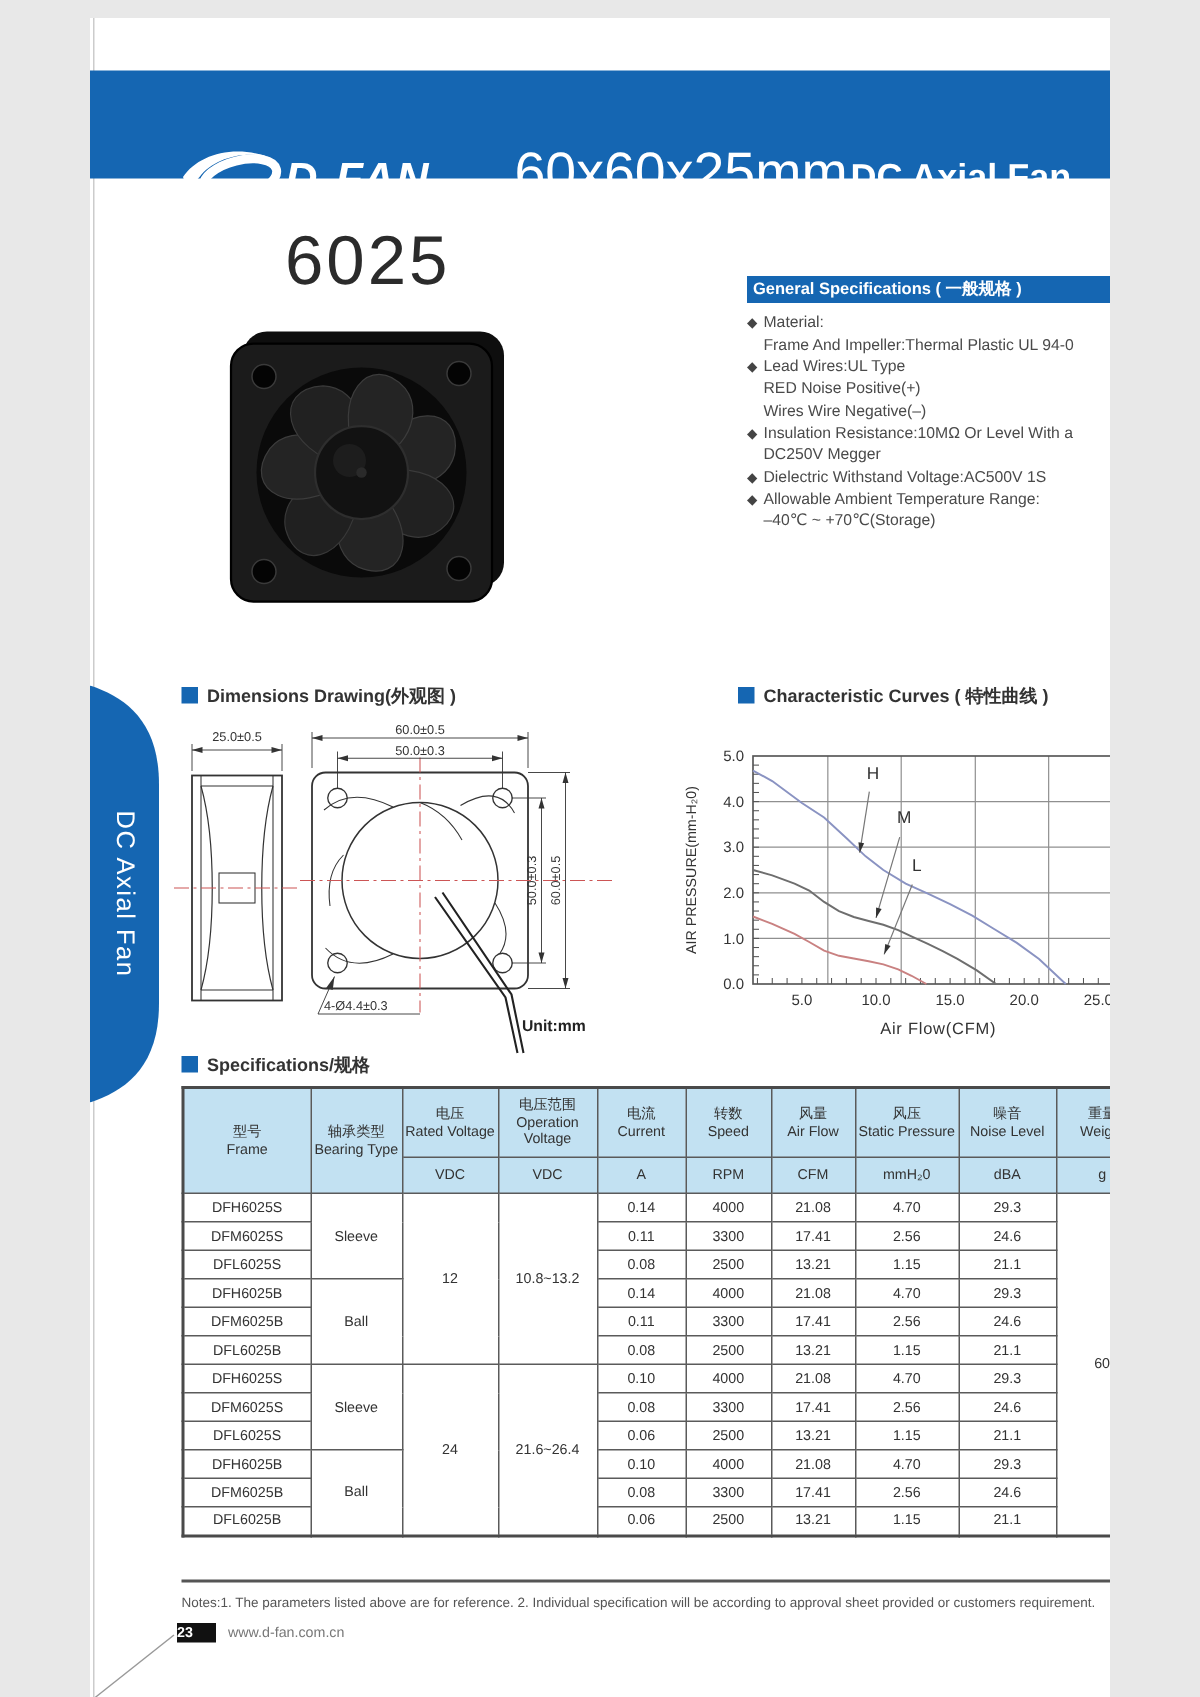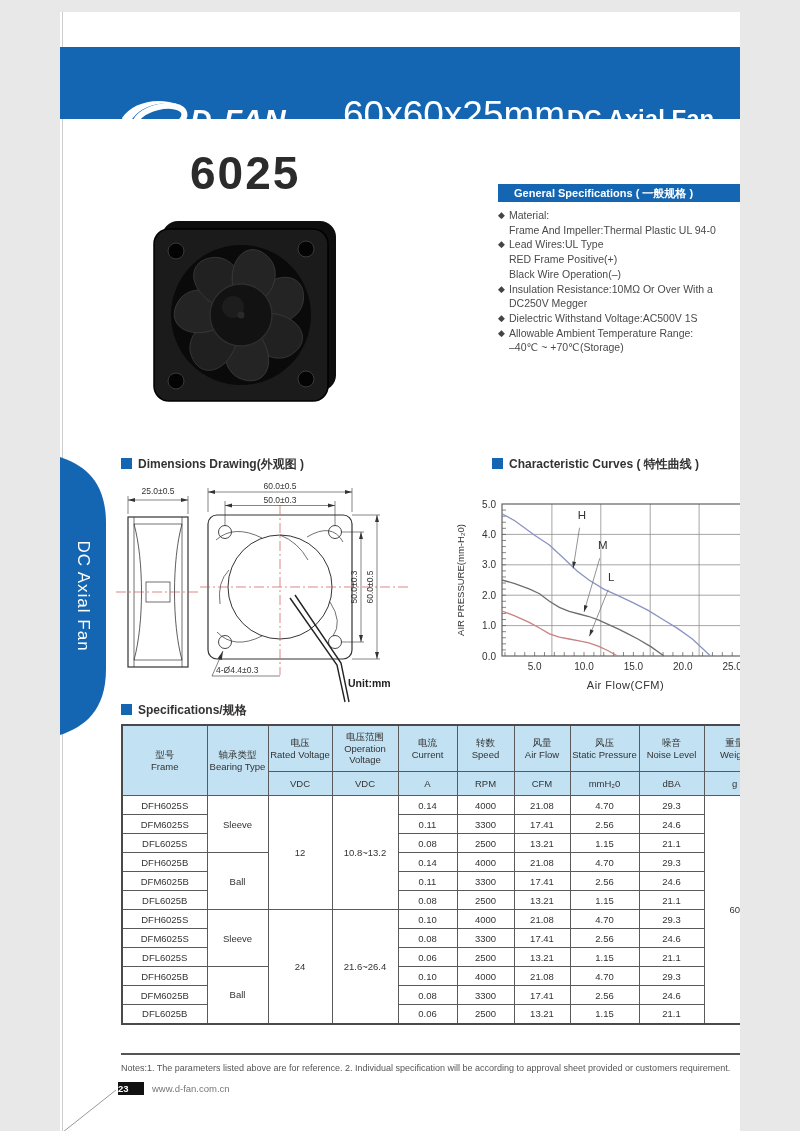--- a/index.html
+++ b/index.html
@@ -7,24 +7,24 @@
   #page{position:relative;width:680px;height:1131px;margin:12px auto;background:#ffffff;overflow:hidden;}
   .abs{position:absolute;}
   
   .pborder{position:absolute;background:#cccccc;}
   
   #topbar{position:absolute;left:0;top:35px;width:800px;height:72px;background:#1566b2;}
   #logo-text{position:absolute;left:130px;top:56px;color:#fff;font-size:30px;font-weight:bold;letter-spacing:1px;font-style:italic;}
   #hdr-title{position:absolute;left:283px;top:46px;color:#fff;font-size:37px;font-weight:400;line-height:44px;}
   #hdr-sub{position:absolute;left:507px;top:57px;color:#fff;font-size:24px;font-weight:700;line-height:30px;}
   
-  #model-title{position:absolute;left:130px;top:134px;font-size:46px;font-weight:700;color:#2b2b2b;letter-spacing:2px;}
+  #model-title{position:absolute;left:130px;top:134px;font-size:46px;font-weight:400;color:#2b2b2b;letter-spacing:2px;}
   
   #gs-bar{position:absolute;left:438px;top:172px;width:267px;height:18px;background:#1566b2;color:#fff;
-          font-size:11px;font-weight:bold;line-height:18px;padding-left:16px;box-sizing:border-box;white-space:nowrap;}
+          font-size:11px;font-weight:bold;line-height:18px;padding-left:4px;box-sizing:border-box;white-space:nowrap;}
   #gs-list{position:absolute;left:438px;top:196px;width:300px;font-size:10.5px;color:#4a4a4a;line-height:14.7px;}
   .gs-line{display:flex;white-space:nowrap;}
   .gs-b{display:inline-block;width:11px;font-size:9px;color:#444;flex:none;}
   
   #side-tab{position:absolute;left:0;top:445px;width:46px;height:278px;}
   #side-tab-label{position:absolute;width:278px;height:46px;left:-116px;top:561px;transform:rotate(90deg);
     color:#fff;font-size:17px;text-align:center;line-height:46px;letter-spacing:1px;}
   
   .sec-hd{position:absolute;font-size:12px;font-weight:700;color:#333;line-height:13px;white-space:nowrap;}
   .sec-sq{display:inline-block;width:11px;height:11px;background:#1566b2;margin-right:6px;vertical-align:-1px;}
@@ -113,29 +113,29 @@
     <div class="gs-line">
         <span class="gs-b"></span>
         <span>Frame And Impeller:Thermal Plastic UL 94-0</span>
       </div>
     <div class="gs-line">
         <span class="gs-b">◆</span>
         <span>Lead Wires:UL Type</span>
       </div>
     <div class="gs-line">
         <span class="gs-b"></span>
-        <span>RED Frame Positive(+)</span>
+        <span>RED Noise Positive(+)</span>
       </div>
     <div class="gs-line">
         <span class="gs-b"></span>
-        <span>Black Wire Operation(–)</span>
+        <span>Wires Wire Negative(–)</span>
       </div>
     <div class="gs-line">
         <span class="gs-b">◆</span>
-        <span>Insulation Resistance:10MΩ Or Over With a</span>
+        <span>Insulation Resistance:10MΩ Or Level With a</span>
       </div>
     <div class="gs-line">
         <span class="gs-b"></span>
         <span>DC250V Megger</span>
       </div>
     <div class="gs-line">
         <span class="gs-b">◆</span>
         <span>Dielectric Withstand Voltage:AC500V 1S</span>
       </div>
     <div class="gs-line">

